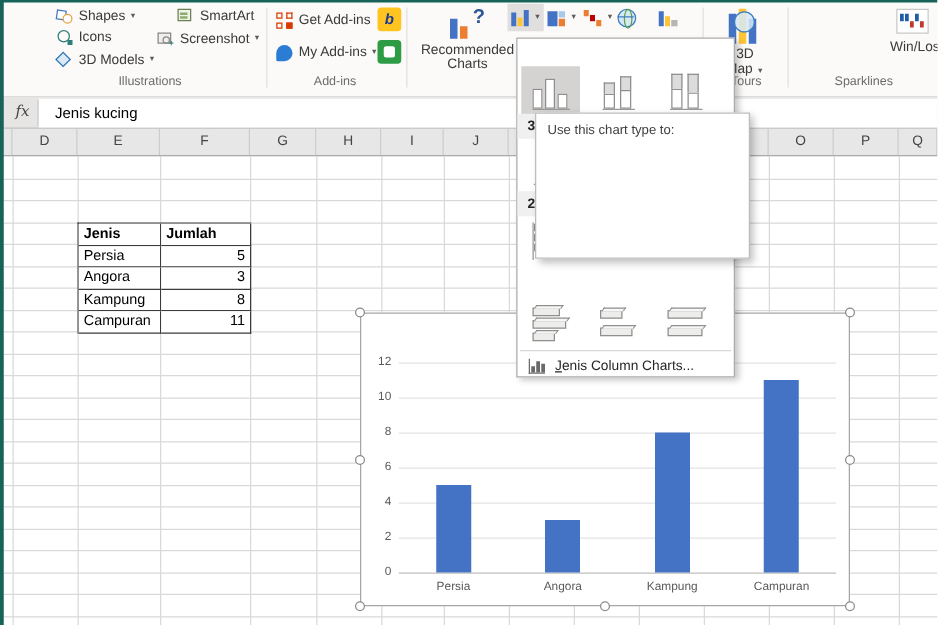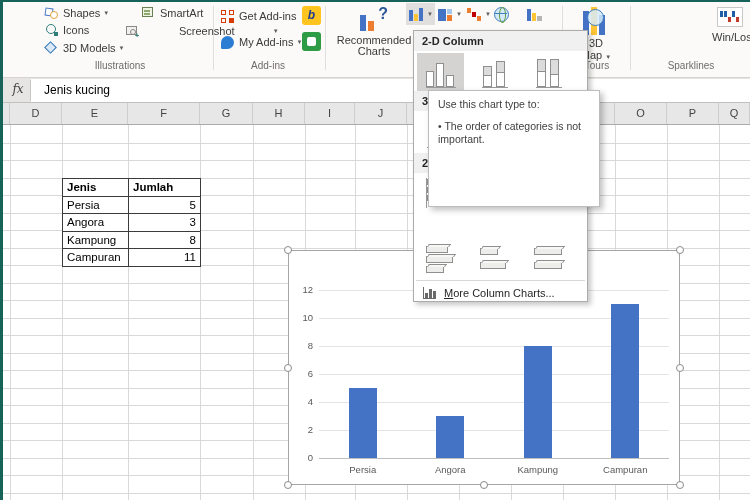--- a/index.html
+++ b/index.html
@@ -165,21 +165,21 @@
       </span>
     <span class="rbtn-label">3D Models</span>
     <span class="caret">▼</span>
   </div>
   <div class="ritem" style="left:126px; top:5px; height:15px;margin-left:16px;">
     <span class="sicon">
         <span class="smartart-ic"></span>
       </span>
     <span class="rbtn-label">SmartArt</span>
   </div>
-  <div class="ritem" style="left:126px; top:23px; height:15px;gap:35px;">
+  <div class="ritem" style="left:126px; top:23px; height:15px;">
     <span class="sicon">
         <span class="shot-ic"></span>
         <span class="shot-plus">+</span>
       </span>
     <span class="rbtn-label">Screenshot</span>
     <span class="caret">▼</span>
   </div>
   <div class="grp-label" style="left:60px; width:120px;">Illustrations</div>
 
   <div class="ritem" style="left:221px; top:8px; height:16px;">
@@ -381,21 +381,20 @@
     <div class="handle" style="left: 191px; top: -5px;"></div>
     <div class="handle" style="left: 387px; top: -5px;"></div>
     <div class="handle" style="left: -5px; top: 112.5px;"></div>
     <div class="handle" style="left: 387px; top: 112.5px;"></div>
     <div class="handle" style="left: -5px; top: 230px;"></div>
     <div class="handle" style="left: 191px; top: 230px;"></div>
     <div class="handle" style="left: 387px; top: 230px;"></div>
   </div>
 
 <div class="abs dropdown">
-  <div class="dsec" style="top:0;">2-D Column</div>
   <div class="dcell sel" style="left:3px; top:22px;">
     <span class="ic-col" style="width:30px;">
       <span class="ob" style="left:0;width:8px;height:16px;"></span>
       <span class="ob" style="left:10px;width:8px;height:24px;"></span>
       <span class="ob" style="left:20px;width:8px;height:12px;"></span>
     </span>
   </div>
   <div class="dcell" style="left:57px; top:22px;">
     <span class="ic-col" style="width:26px;">
       <span class="ob" style="left:1px;width:9px;height:12px;"></span>
@@ -446,26 +445,25 @@
       <span class="hb" style="left:2px;top:19px;width:28px;"></span>
     </span>
   </div>
   <div class="dsep"></div>
   <div class="dmore">
     <span class="dmore-ic">
         <i style="left:1px;height:5px;"></i>
         <i style="left:5px;height:9px;"></i>
         <i style="left:9px;height:7px;"></i>
       </span>
-    <span class="dmore-label">More Column Charts...</span>
+    <span class="dmore-label">Jenis Column Charts...</span>
   </div>
 </div>
 
 <div class="abs tooltip">
   <div id="ttBody">
       <div class="tt-line">Use this chart type to:</div>
       <div class="tt-blank"></div>
-      <div class="tt-line">• The order of categories is not important.</div>
     </div>
 </div>
 
 <div class="abs frame-top" style="background: rgb(23, 99, 90);"></div>
 <div class="abs frame-left" style="background: rgb(23, 99, 90);"></div>
 
 </body></html>

